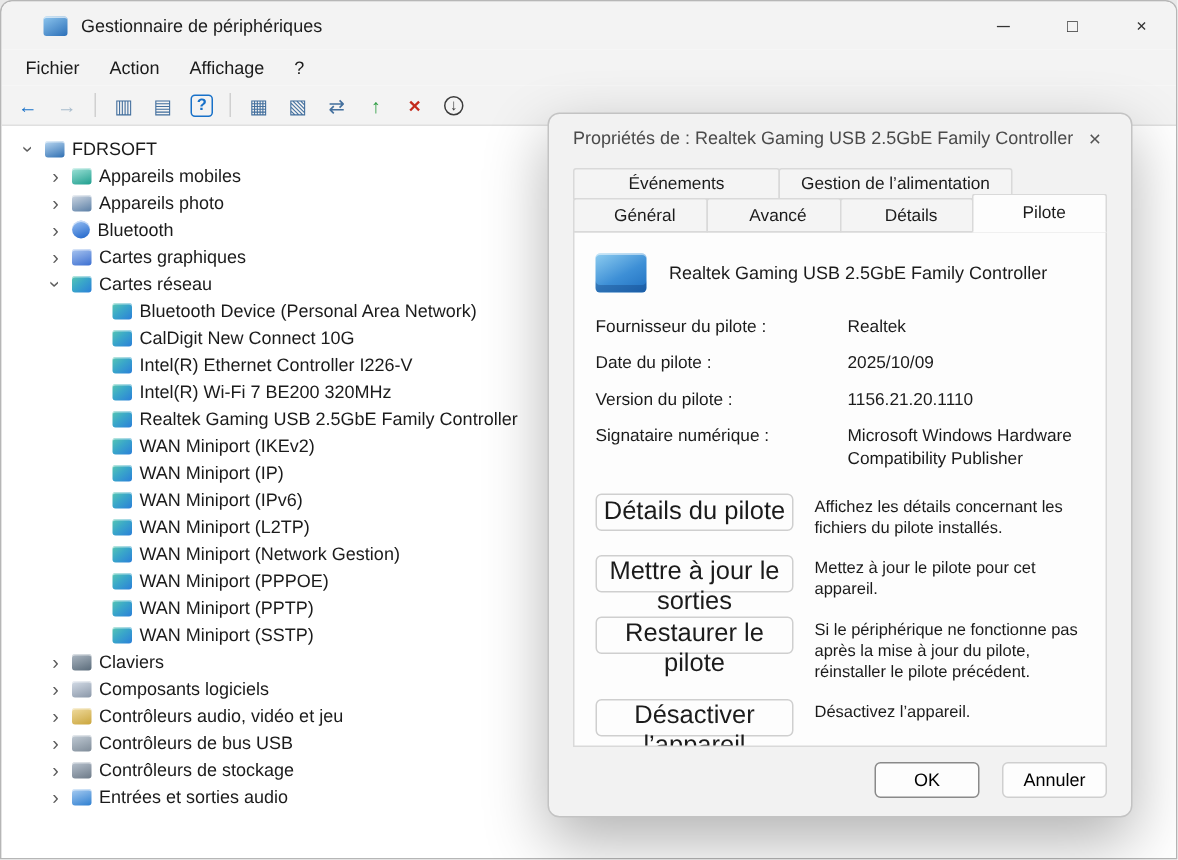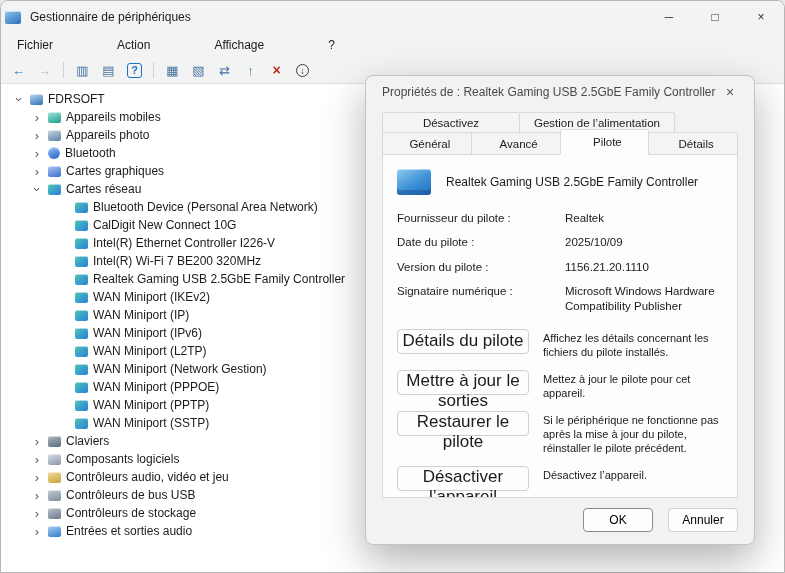--- a/index.html
+++ b/index.html
@@ -1,27 +1,27 @@
 <!DOCTYPE html>
 <html style="--icon-blue: #1871c9; --green: #2f9e44; --red: #c42b1c; --accent: #0067c0;"><head>
 <meta charset="utf-8">
 <style>
   * { box-sizing: border-box; margin: 0; padding: 0; }
   html, body { width: 785px; height: 573px; overflow: hidden; }
   body { font-family: "Liberation Sans", sans-serif; background: #e8e8e8; position: relative; color: #1b1b1b; }
 
   
   .window { position: absolute; inset: 0; background: #fff; border: 1px solid #b6b6b6; border-radius: 8px 8px 0 0; display: flex; flex-direction: column; overflow: hidden; }
-  .titlebar { height: 32px; background: #f3f3f3; display: flex; align-items: center; padding-left: 4px; flex: 0 0 auto; }
+  .titlebar { height: 32px; background: #f3f3f3; display: flex; align-items: center; padding-left: 28px; flex: 0 0 auto; }
   .app-icon { width: 16px; height: 13px; border-radius: 2px; background: linear-gradient(150deg,#8ec6ee,#2b6fb8); box-shadow: inset 0 1px 0 rgba(255,255,255,.6); margin-right: 9px; flex: 0 0 auto; }
   .title { font-size: 12px; color: #1b1b1b; }
   .win-controls { margin-left: auto; display: flex; height: 100%; }
   .win-btn { width: 46px; height: 100%; display: flex; align-items: center; justify-content: center; font-size: 12px; color: #333; }
 
-  .menubar { height: 24px; background: #f3f3f3; display: flex; align-items: center; padding-left: 6px; flex: 0 0 auto; gap: 44px; }
+  .menubar { height: 24px; background: #f3f3f3; display: flex; align-items: center; padding-left: 6px; flex: 0 0 auto; }
   .menu-item { padding: 0 10px; font-size: 12px; }
 
   .toolbar { height: 27px; background: #f3f3f3; border-bottom: 1px solid #e0e0e0; display: flex; align-items: center; padding-left: 8px; gap: 7px; flex: 0 0 auto; }
   .tb { width: 19px; height: 19px; display: flex; align-items: center; justify-content: center; font-size: 13px; color: #44709e; }
   .tb.blue { color: var(--icon-blue); font-weight: bold; }
   .tb.dim { color: #a8bccd; font-weight: bold; }
   .tb.green { color: var(--green); font-weight: bold; }
   .tb.red { color: var(--red); font-weight: bold; font-size: 14px; }
   .tb.helpbox .tb-glyph { border: 1px solid var(--icon-blue); color: var(--icon-blue); border-radius: 3px; width: 15px; height: 15px; display: flex; align-items: center; justify-content: center; font-size: 11px; font-weight: bold; }
   .tb.circ .tb-glyph { border: 1px solid #3c3c3c; color: #3c3c3c; border-radius: 50%; width: 13px; height: 13px; display: flex; align-items: center; justify-content: center; font-size: 10px; }
@@ -282,39 +282,39 @@
 <div class="dialog">
   <div class="dlg-titlebar">
     <span class="dlg-title">Propriétés de : Realtek Gaming USB 2.5GbE Family Controller</span>
     <span class="dlg-close">×</span>
   </div>
 
   <div class="tabs">
     <div class="tabrow tabrow1">
 
     <div class="tab w-ev">
-          <span class="tab-label">Désactivez</span>
+          <span class="tab-label">Événements</span>
         </div>
         <div class="tab w-ga">
           <span class="tab-label">Gestion de l’alimentation</span>
         </div>
       </div>
     <div class="tabrow tabrow2">
 
     <div class="tab">
           <span class="tab-label">Général</span>
         </div>
         <div class="tab">
           <span class="tab-label">Avancé</span>
         </div>
+        <div class="tab">
+          <span class="tab-label">Détails</span>
+        </div>
         <div class="tab active">
           <span class="tab-label">Pilote</span>
-        </div>
-        <div class="tab">
-          <span class="tab-label">Détails</span>
         </div>
       </div>
   </div>
 
   <div class="panel">
     <div class="dev-header">
       <span class="dev-icon"></span>
       <span class="dev-name">Realtek Gaming USB 2.5GbE Family Controller</span>
     </div>
 

